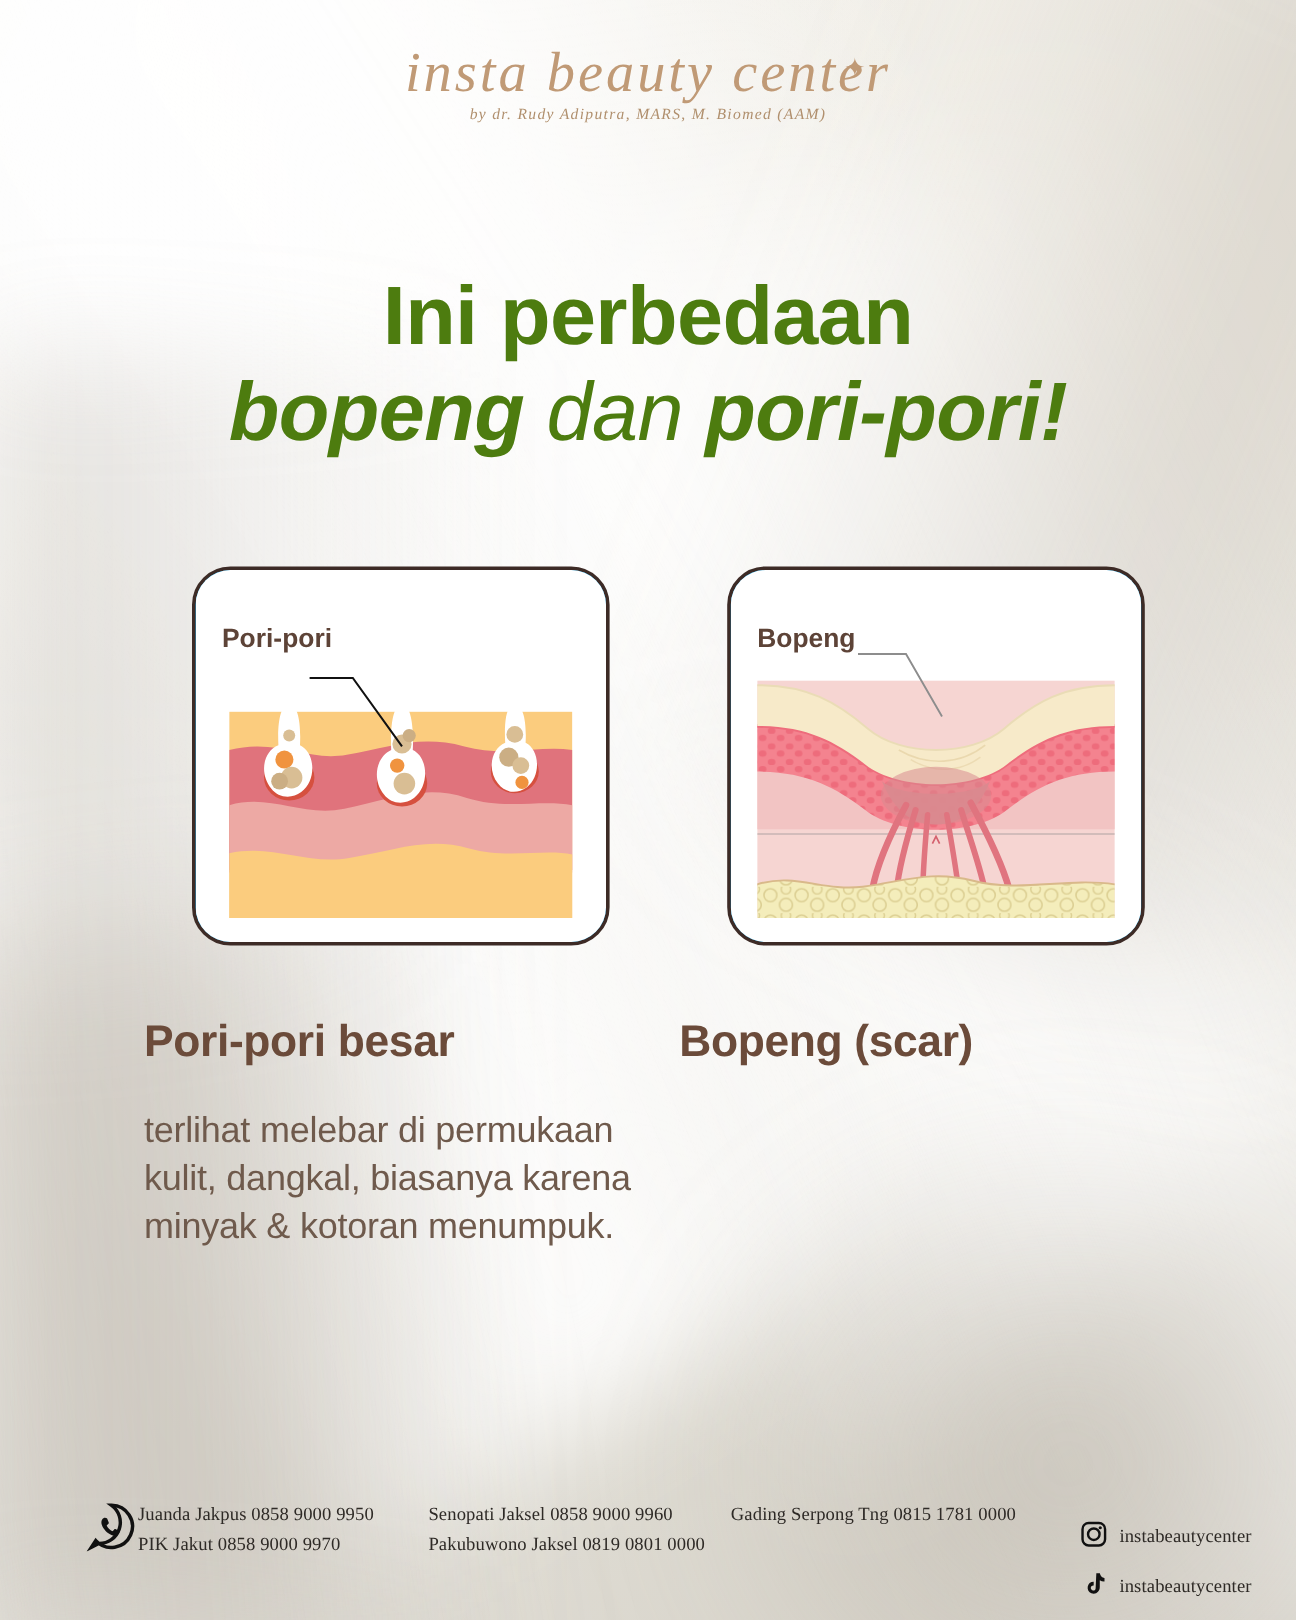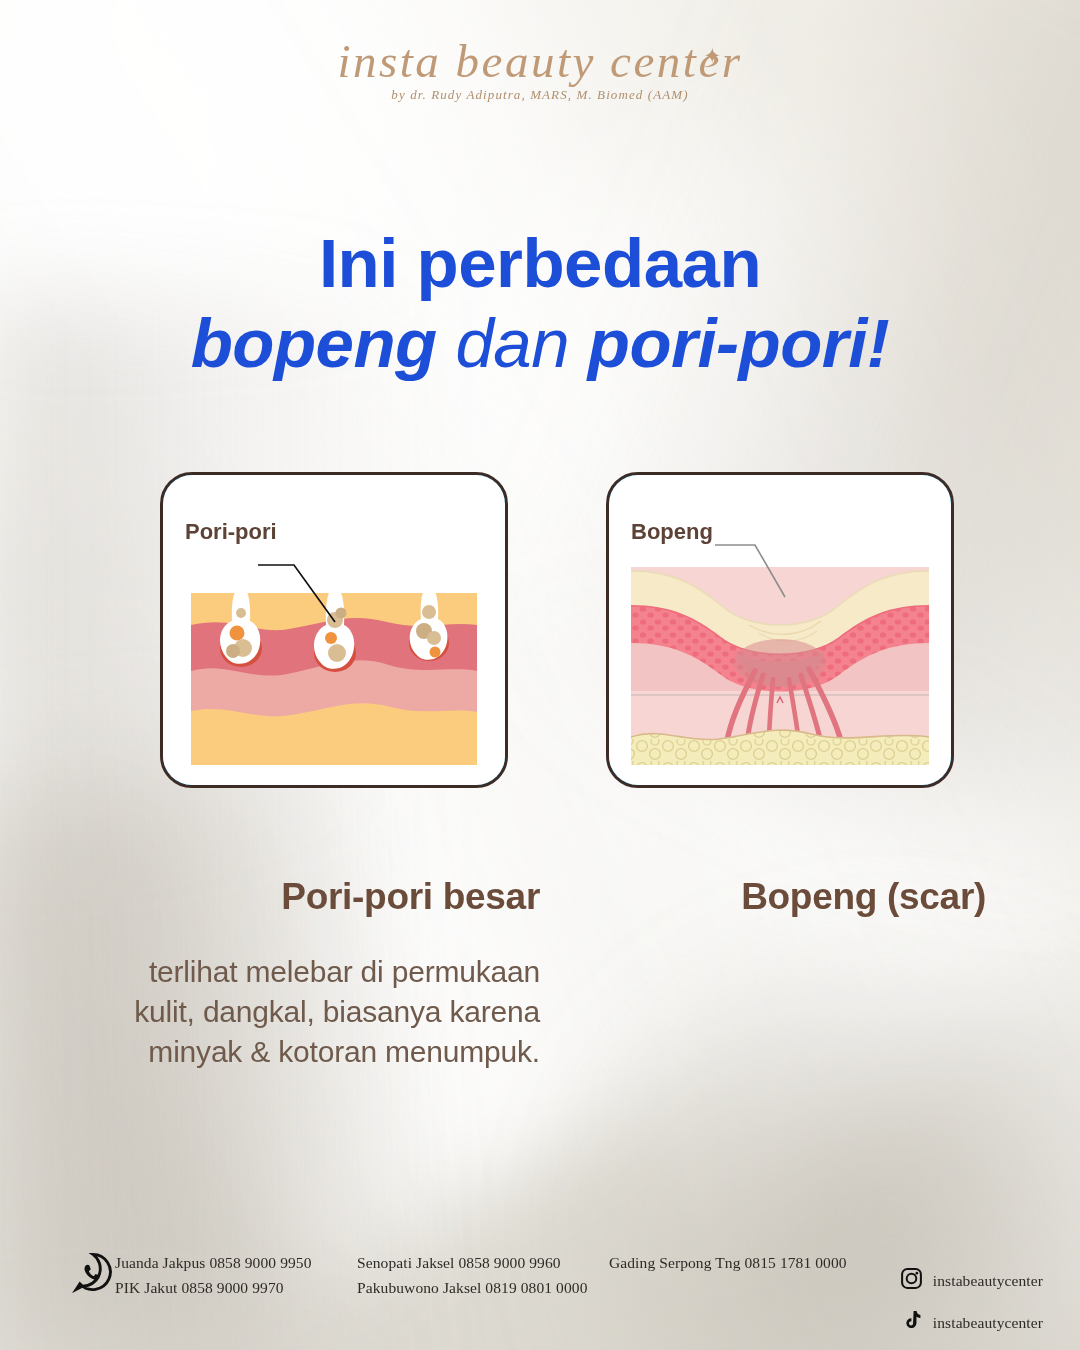--- a/index.html
+++ b/index.html
@@ -45,34 +45,34 @@
 
   
   .logo-wrap{position:absolute;top:38px;left:0;width:1080px;text-align:center;}
   .logo-text{font-family:"Liberation Serif", serif;font-size:47px;letter-spacing:2.5px;
     color:#c09a76;font-style:italic;font-weight:400;line-height:1;white-space:nowrap;}
   .logo-sub{font-family:"Liberation Serif", serif;font-style:italic;font-size:13px;
     letter-spacing:1.1px;color:#b08f6d;margin-top:2px;}
   .spark{position:absolute;left:366px;top:6px;font-size:21px;color:#c09a76;}
 
   
-  .headline{position:absolute;top:228px;left:0;width:1080px;text-align:center;color:#1d4ed8;}
+  .headline{position:absolute;top:228px;left:0;width:1080px;text-align:center;color:#4d7c0f;}
   .h-l1{font-size:69px;font-weight:bold;letter-spacing:-.5px;line-height:1.04;}
   .h-l2{font-size:69px;font-weight:bold;font-style:italic;letter-spacing:-.5px;line-height:1.10;margin-top:6px;}
   .h-l2 .reg{font-weight:normal;font-style:italic;}
 
   
   .card{position:absolute;top:472px;width:342px;height:310px;background:#0ea5e9;
     border:3px solid #3d2b26;border-radius:32px;overflow:hidden;}
   .card-l{left:160px;}
   .card-r{left:606px;}
   .card svg{display:block;width:100%;height:100%;}
 
   
-  .col{position:absolute;top:876px;width:420px;text-align:right;}
+  .col{position:absolute;top:847px;width:420px;text-align:left;}
   .col-l{left:120px;}
   .col-r{left:566px;}
   .col-title{font-size:37px;font-weight:bold;color:#6b4b3a;letter-spacing:-.3px;}
   .col-body{margin-top:34px;font-size:30px;line-height:1.33;color:#6f5a4c;letter-spacing:-.2px;}
 
   
   .footer{position:absolute;left:15px;bottom:44px;width:1080px;height:64px;font-family:Liberation Serif, serif;}
   .wa{position:absolute;left:57px;top:9px;width:42px;height:42px;}
   .fcol{position:absolute;font-size:15.5px;line-height:1.62;color:#2e2a26;letter-spacing:.1px;white-space:nowrap;}
   .fc1{left:100px;top:8px;}

